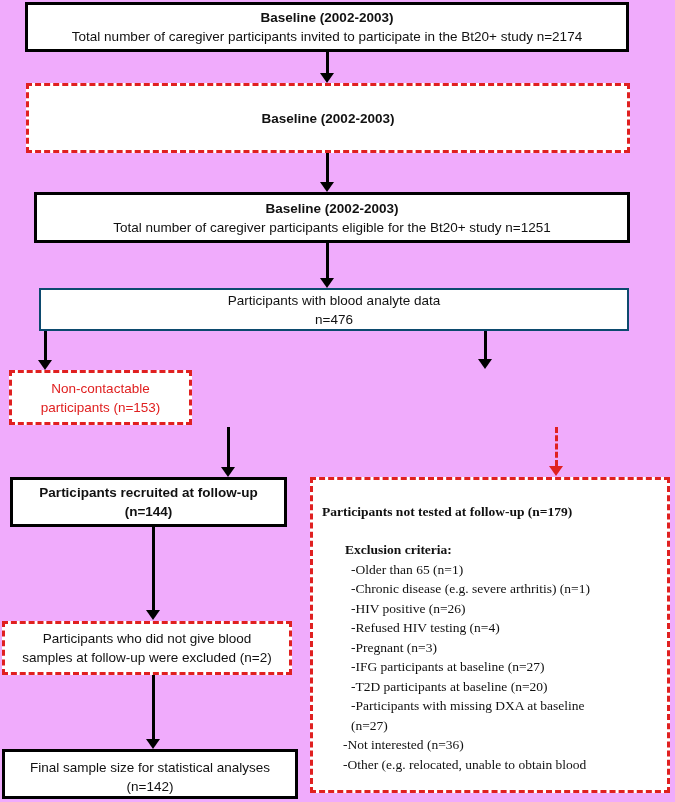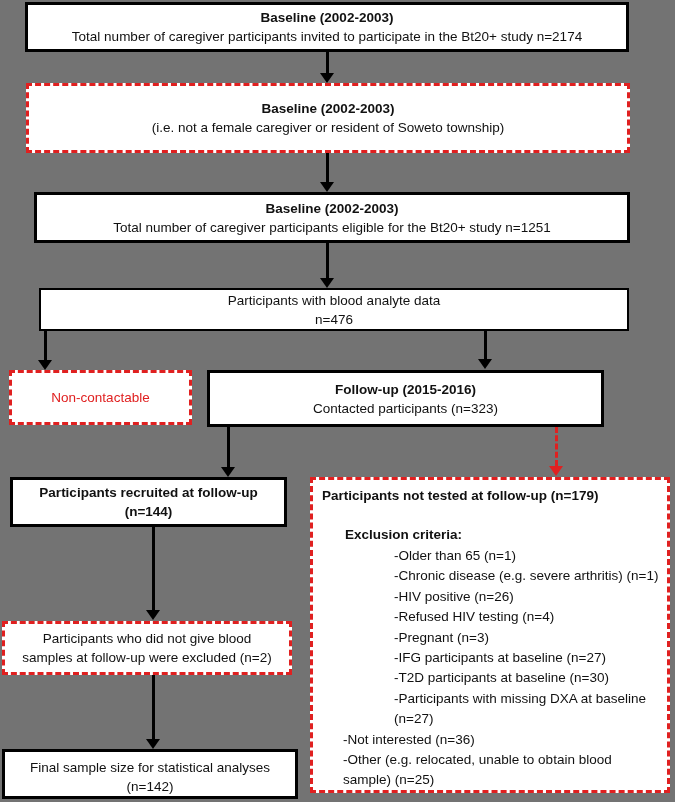--- a/index.html
+++ b/index.html
@@ -1,53 +1,54 @@
 <!DOCTYPE html>
 <html><head>
 <meta charset="utf-8">
 <style>
   html, body { margin: 0; padding: 0; background: #ffffff; }
   .canvas {
     position: relative;
     width: 675px;
     height: 802px;
-    background: #737373;
+    background: #f0abfc;
     font-family: "Liberation Sans", sans-serif;
     color: #111111;
     overflow: hidden;
   }
   .box {
     position: absolute;
     box-sizing: border-box;
     background: #ffffff;
     display: flex;
     flex-direction: column;
     justify-content: center;
     align-items: center;
     text-align: center;
     font-size: 13.5px;
     line-height: 19px;
   }
   .solid  { border: 3px solid #000000; }
-  .solid-thin { border: 2px solid #000000; }
+  .solid-thin { border: 2px solid #0c4a6e; }
   .dashed { border: 3px dashed #e02020; }
   .bold   { font-weight: bold; }
   .red-text { color: #e02020; justify-content: center; }
 
   
   .exclusion {
-    justify-content: space-between;
+    justify-content: center;
     align-items: stretch;
     text-align: left;
     padding: 6px 2px 0 9px;
     line-height: 19.5px;
+    font-family: Liberation Serif, serif;
   }
   .ex-title  { font-weight: bold; }
   .ex-header { font-weight: bold; margin-left: 23px; margin-top: 19px; }
-  .ex-sub    { margin-left: 72px; }
+  .ex-sub    { margin-left: 29px; }
   .ex-outer  { margin-left: 21px; }
 
   
   .arrow { position: absolute; width: 0; }
   .arrow .stem {
     position: absolute; top: 0; left: -1.5px;
     width: 3px; background: #000000;
   }
   .arrow .head {
     position: absolute; left: -7px;
@@ -72,21 +73,20 @@
     <div>Total number of caregiver participants invited to participate in the Bt20+ study n=2174</div>
   </div>
 
   <div class="arrow" style="left:327px; top:52px;">
     <div class="stem" style="height:21px"></div>
     <div class="head" style="top:21px"></div>
   </div>
 
   <div class="box dashed" style="left:26px; top:83px; width:604px; height:70px;">
     <div class="bold">Baseline (2002-2003)</div>
-    <div>(i.e. not a female caregiver or resident of Soweto township)</div>
   </div>
 
   <div class="arrow" style="left:327px; top:153px;">
     <div class="stem" style="height:29px"></div>
     <div class="head" style="top:29px"></div>
   </div>
 
   <div class="box solid" style="left:34px; top:192px; width:596px; height:51px;">
     <div class="bold">Baseline (2002-2003)</div>
     <div>Total number of caregiver participants eligible for the Bt20+ study n=1251</div>
@@ -107,26 +107,23 @@
     <div class="head" style="top:29px"></div>
   </div>
 
   <div class="arrow" style="left:485px; top:331px;">
     <div class="stem" style="height:28px"></div>
     <div class="head" style="top:28px"></div>
   </div>
 
   <div class="box dashed red-text" style="left:9px; top:370px; width:183px; height:55px;">
     <div>Non-contactable</div>
+    <div>participants (n=153)</div>
   </div>
 
-  <div class="box solid" style="left:207px; top:370px; width:397px; height:57px;">
-    <div class="bold">Follow-up (2015-2016)</div>
-    <div>Contacted participants (n=323)</div>
-  </div>
 
   <div class="arrow" style="left:228px; top:427px;">
     <div class="stem" style="height:40px"></div>
     <div class="head" style="top:40px"></div>
   </div>
 
   <div class="arrow red" style="left:556px; top:427px;">
     <div class="stem" style="height:39px"></div>
     <div class="head" style="top:39px"></div>
   </div>
@@ -138,26 +135,25 @@
 
   <div class="box dashed exclusion" style="left:310px; top:477px; width:360px; height:316px;">
     <div class="ex-title">Participants not tested at follow-up (n=179)</div>
     <div class="ex-header">Exclusion criteria:</div>
     <div class="ex-sub">-Older than 65 (n=1)</div>
     <div class="ex-sub">-Chronic disease (e.g. severe arthritis) (n=1)</div>
     <div class="ex-sub">-HIV positive (n=26)</div>
     <div class="ex-sub">-Refused HIV testing (n=4)</div>
     <div class="ex-sub">-Pregnant (n=3)</div>
     <div class="ex-sub">-IFG participants at baseline (n=27)</div>
-    <div class="ex-sub">-T2D participants at baseline (n=30)</div>
+    <div class="ex-sub">-T2D participants at baseline (n=20)</div>
     <div class="ex-sub">-Participants with missing DXA at baseline</div>
     <div class="ex-sub">(n=27)</div>
     <div class="ex-outer">-Not interested (n=36)</div>
     <div class="ex-outer">-Other (e.g. relocated, unable to obtain blood</div>
-    <div class="ex-outer">sample)  (n=25)</div>
   </div>
 
   <div class="arrow" style="left:153px; top:527px;">
     <div class="stem" style="height:83px"></div>
     <div class="head" style="top:83px"></div>
   </div>
 
   <div class="box dashed" style="left:2px; top:621px; width:290px; height:54px;text-align:center;">
     <div>Participants who did not give blood</div>
     <div>samples at follow-up were excluded (n=2)</div>

